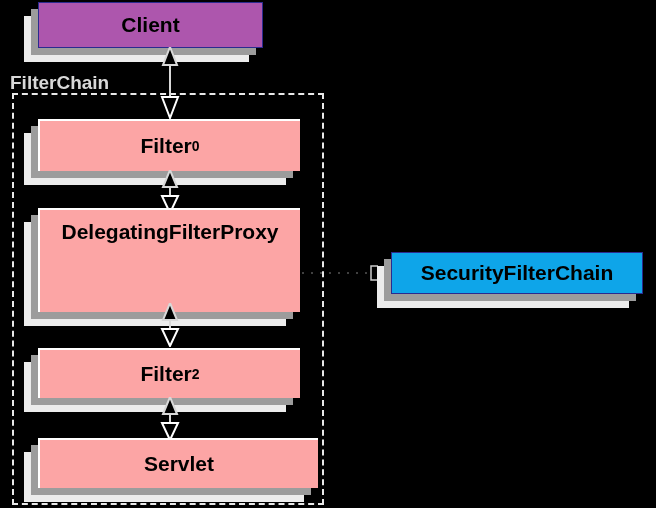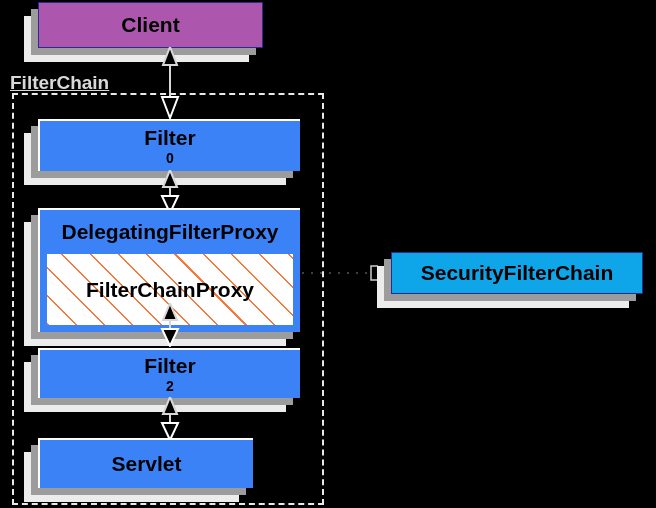--- a/index.html
+++ b/index.html
@@ -63,24 +63,23 @@
     box-sizing: border-box;
     display: flex;
     align-items: center;
     justify-content: center;
     font-size: 21px;
     font-weight: bold;
     color: #000000;
     white-space: nowrap;
   }
   .node.orange .face {
-    background: #3b82f6;
+    background: #fca5a5;
     border-top: 2px solid #ffffff;
     border-left: 2px solid #ffffff;
-    flex-direction: column;
   }
   .node.purple .face {
     background: #ad56ad;
     border: 1px solid #2b2b8f;
   }
   .node.gray .face {
     background: #0ea5e9;
     border: 1px solid #2b2b8f;
   }
 
@@ -135,21 +134,21 @@
   .arrow svg { display: block; }
 </style>
 </head>
 <body>
 
 <div id="canvas">
 
   
   <div class="chain-container" style="left:12px; top:93px; width:312px; height:412px;"></div>
 
-  <div class="chain-label" style="left:10px; top:72px;text-decoration:underline;">FilterChain</div>
+  <div class="chain-label" style="left:10px; top:72px;">FilterChain</div>
 
   
   <div class="node purple" style="left:38px; top:2px; width:225px; height:46px;">
     <div class="shadow-far"></div>
     <div class="shadow-near"></div>
     <div class="face">Client</div>
   </div>
 
   
   <div class="arrow" style="left:158px; top:47px;">
@@ -173,26 +172,25 @@
   
   <div class="arrow" style="left:158px; top:170px;">
     <svg width="24" height="44" viewBox="0 0 24 44">
       <line x1="12" y1="8" x2="12" y2="36" stroke="#d8d8d8" stroke-width="2"></line>
       <polygon points="12,0 5,17 19,17" fill="#000000" stroke="#d8d8d8" stroke-width="2"></polygon>
       <polygon points="12,43 4,26 20,26" fill="#000000" stroke="#ffffff" stroke-width="2"></polygon>
     </svg>
   </div>
 
   
-  <div class="node orange composite" style="left:38px; top:208px; width:262px; height:124px;">
+  <div class="node orange composite" style="left:38px; top:208px; width:262px; height:104px;">
     <div class="shadow-far"></div>
     <div class="shadow-near"></div>
     <div class="face">
       <div class="composite-title">DelegatingFilterProxy</div>
-      <div class="inner-box">FilterChainProxy</div>
     </div>
   </div>
 
    SecurityFilterChain --&gt;
   <div class="arrow" style="left:300px; top:263px;">
     <svg width="92" height="20" viewBox="0 0 92 20">
       <line x1="2" y1="10" x2="74" y2="10" stroke="#555555" stroke-width="1.5" stroke-dasharray="2,7"></line>
       <polygon points="90,10 72,3 72,17" fill="#000000"></polygon>
       <polyline points="78,3 71,3 71,17 78,17" fill="none" stroke="#cccccc" stroke-width="1.5"></polyline>
     </svg>
@@ -227,19 +225,19 @@
   
   <div class="arrow" style="left:158px; top:397px;">
     <svg width="24" height="44" viewBox="0 0 24 44">
       <line x1="12" y1="8" x2="12" y2="36" stroke="#d8d8d8" stroke-width="2"></line>
       <polygon points="12,0 5,17 19,17" fill="#000000" stroke="#d8d8d8" stroke-width="2"></polygon>
       <polygon points="12,43 4,26 20,26" fill="#000000" stroke="#ffffff" stroke-width="2"></polygon>
     </svg>
   </div>
 
   
-  <div class="node orange" style="left:38px; top:438px; width:215px; height:50px;">
+  <div class="node orange" style="left:38px; top:438px; width:280px; height:50px;">
     <div class="shadow-far"></div>
     <div class="shadow-near"></div>
     <div class="face">Servlet</div>
   </div>
 
 </div>
 
 </body></html>

